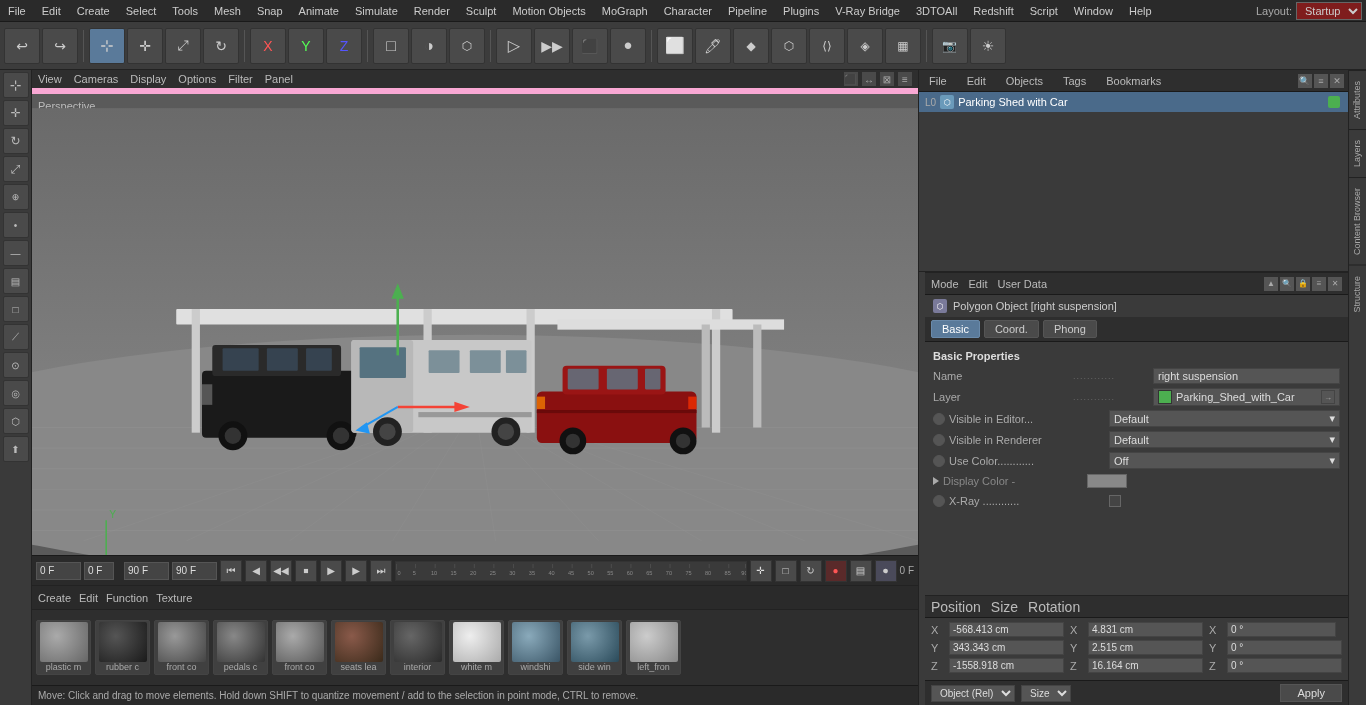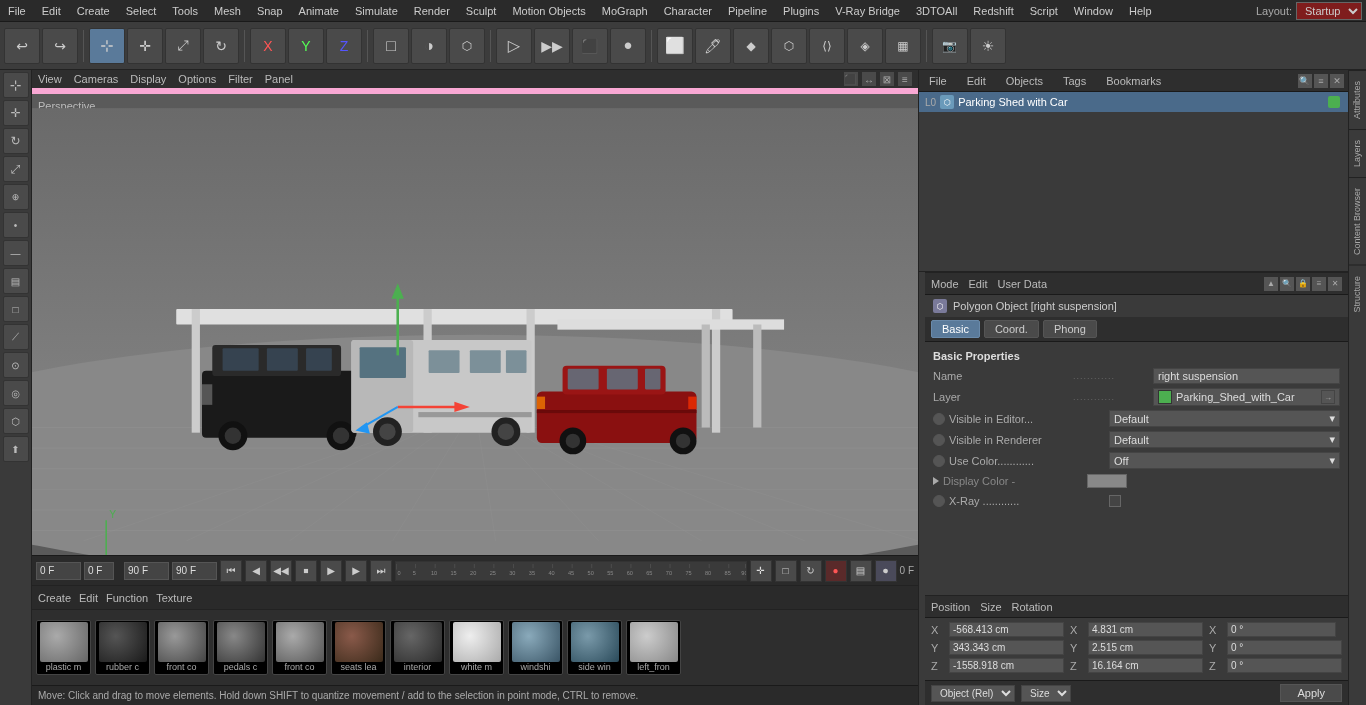--- a/index.html
+++ b/index.html
@@ -66,32 +66,32 @@
     .checkbox { width: 12px; height: 12px; border: 1px solid #666; background: #444; display: inline-block; }
     .triangle-right { width: 0; height: 0; border-top: 4px solid transparent; border-bottom: 4px solid transparent; border-left: 6px solid #aaa; display: inline-block; margin-right: 4px; }
     .time-btn { width: 20px; height: 18px; background: #4a4a4a; border: 1px solid #333; color: #ccc; cursor: pointer; display: flex; align-items: center; justify-content: center; font-size: 10px; }
     .transport-btn { width: 22px; height: 22px; background: #4a4a4a; border: 1px solid #333; color: #ccc; cursor: pointer; display: flex; align-items: center; justify-content: center; font-size: 10px; }
 
     
     #bottom { height: 130px; background: #2e2e2e; border-top: 1px solid #222; display: flex; flex-direction: column; }
     #bottom-toolbar { height: 24px; background: #2a2a2a; display: flex; align-items: center; padding: 0 6px; gap: 8px; border-bottom: 1px solid #222; }
     .bottom-menu { font-size: 11px; color: #bbb; cursor: pointer; }
     #material-bar { flex: 1; display: flex; align-items: center; padding: 4px; gap: 4px; overflow: hidden; }
-    .material-thumb { width: 55px; height: 55px; background: #000000; border: 1px solid #444; border-radius: 2px; cursor: pointer; display: flex; flex-direction: column; align-items: center; justify-content: flex-end; padding-bottom: 2px; }
+    .material-thumb { width: 55px; height: 55px; background: #404040; border: 1px solid #444; border-radius: 2px; cursor: pointer; display: flex; flex-direction: column; align-items: center; justify-content: flex-end; padding-bottom: 2px; }
     .mat-preview { width: 48px; height: 40px; border-radius: 2px; }
     .mat-label { font-size: 9px; color: #aaa; text-align: center; max-width: 54px; overflow: hidden; text-overflow: ellipsis; white-space: nowrap; }
 
     
     #status-bar { height: 20px; background: #2a2a2a; border-top: 1px solid #1a1a1a; display: flex; align-items: center; padding: 0 6px; }
     #status-text { font-size: 10px; color: #aaa; }
 
     
     #coord-section { background: #3a3a3a; border-top: 1px solid #222; }
     #coord-header { height: 22px; background: #2e2e2e; display: flex; align-items: center; padding: 0 6px; gap: 8px; }
-    .coord-tab { font-size: 11px; color: #bbb; cursor: pointer; }
+    .coord-tab { font-size: 14px; color: #bbb; cursor: pointer; }
     #coord-body { display: flex; padding: 4px 6px; gap: 8px; }
     .coord-col { flex: 1; }
     .coord-row { display: flex; align-items: center; margin-bottom: 3px; gap: 4px; }
     .coord-axis { font-size: 11px; color: #aaa; width: 14px; }
     .coord-field { background: #555; border: 1px solid #444; color: #ddd; font-size: 11px; padding: 1px 4px; flex: 1; }
     #coord-footer { display: flex; align-items: center; padding: 3px 6px; gap: 6px; }
     .coord-select { background: #555; border: 1px solid #444; color: #ddd; font-size: 10px; padding: 1px 4px; }
     .apply-btn { background: #4a4a4a; border: 1px solid #555; color: #ddd; font-size: 11px; padding: 2px 16px; cursor: pointer; }
     .side-tab { width: 18px; background: #3a3a3a; border-left: 1px solid #222; border-bottom: 1px solid #222; color: #aaa; font-size: 9px; padding: 10px 3px; cursor: pointer; writing-mode: vertical-rl; text-orientation: mixed; transform: rotate(180deg); }
     .vp-icon { width: 14px; height: 14px; background: #4a4a4a; display: flex; align-items: center; justify-content: center; font-size: 10px; color: #aaa; cursor: pointer; }

